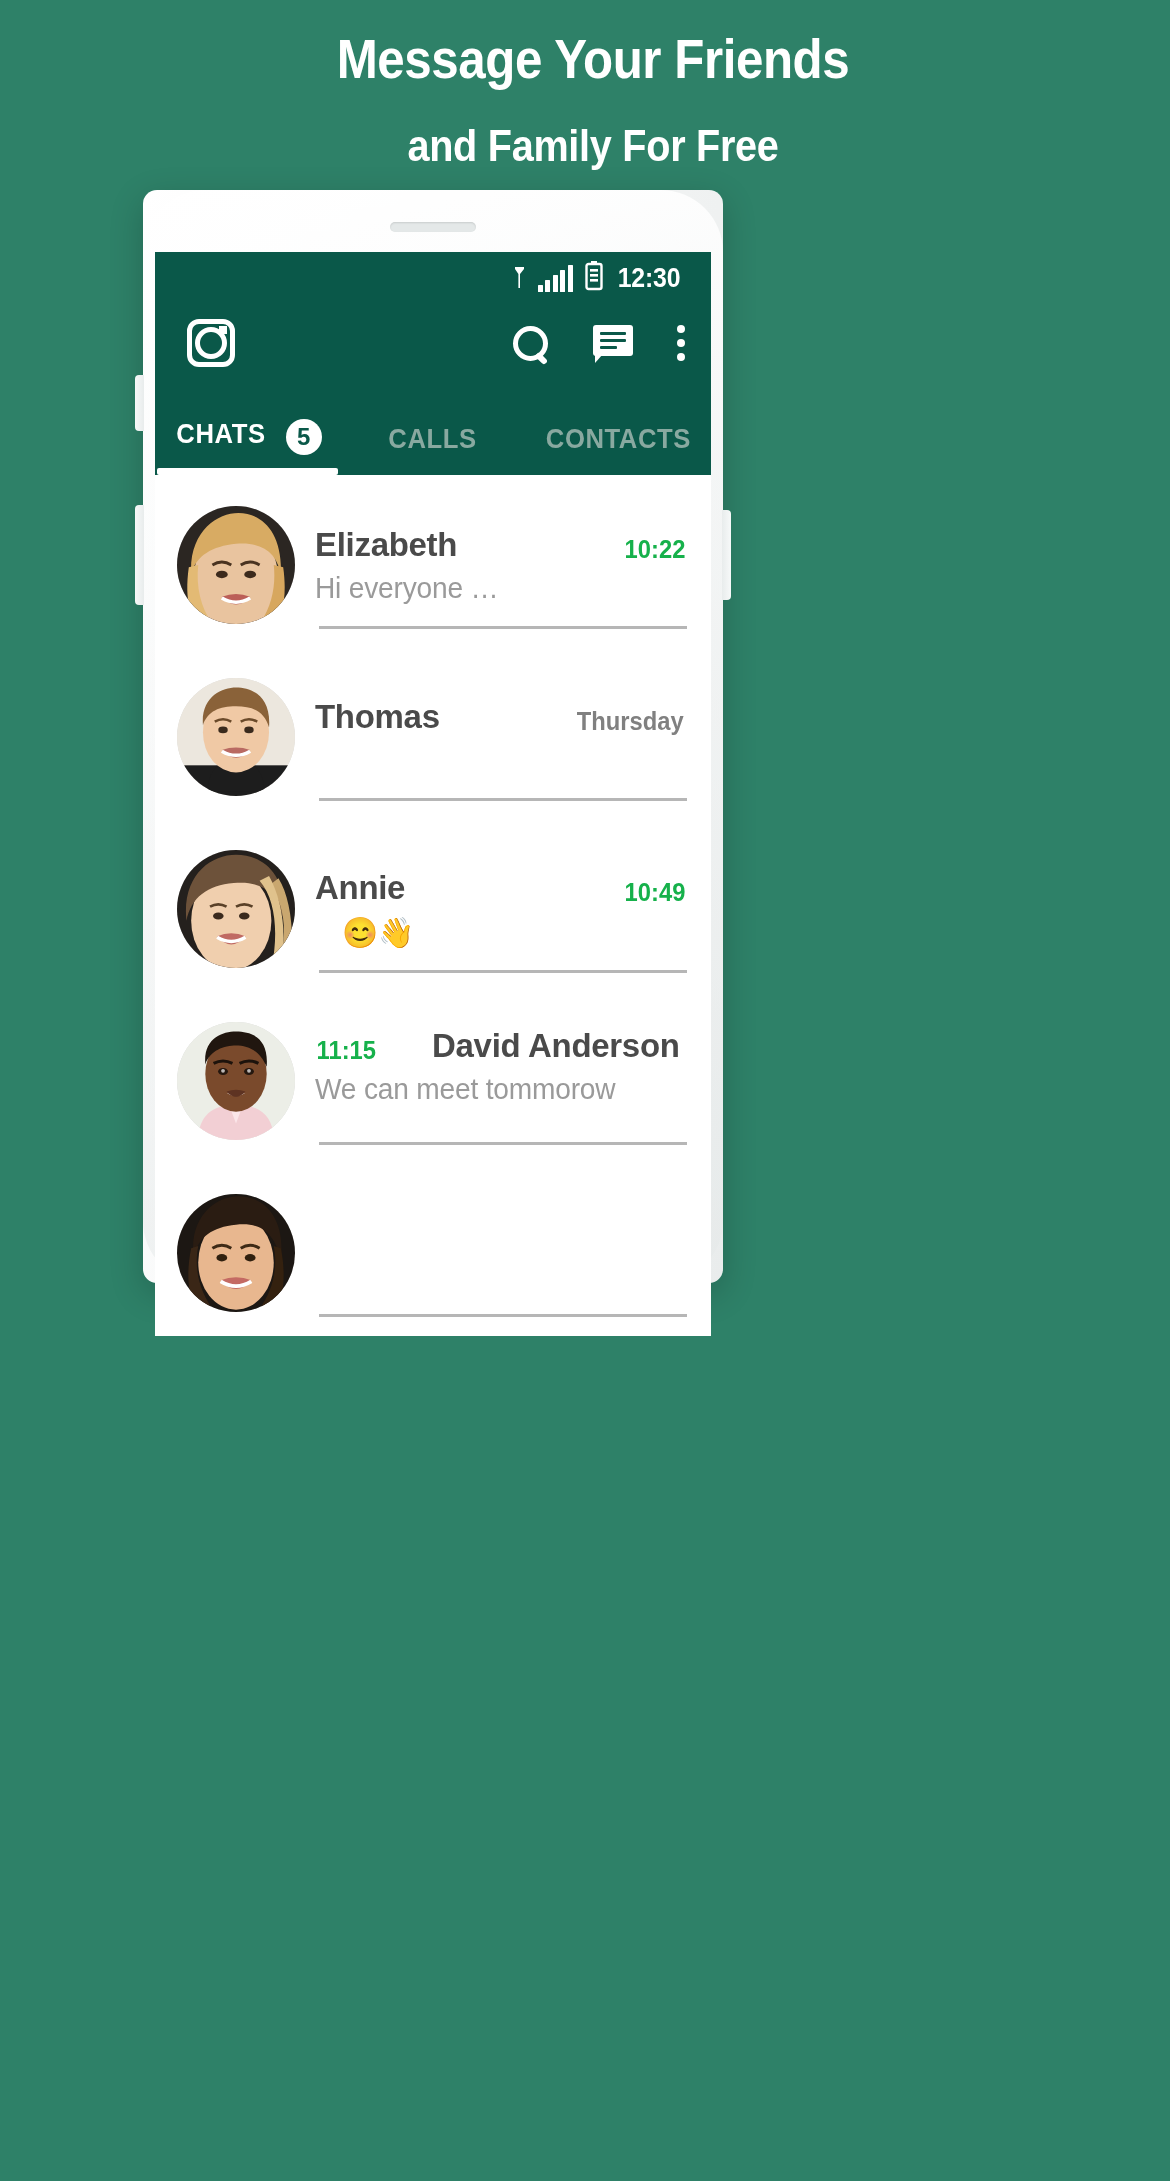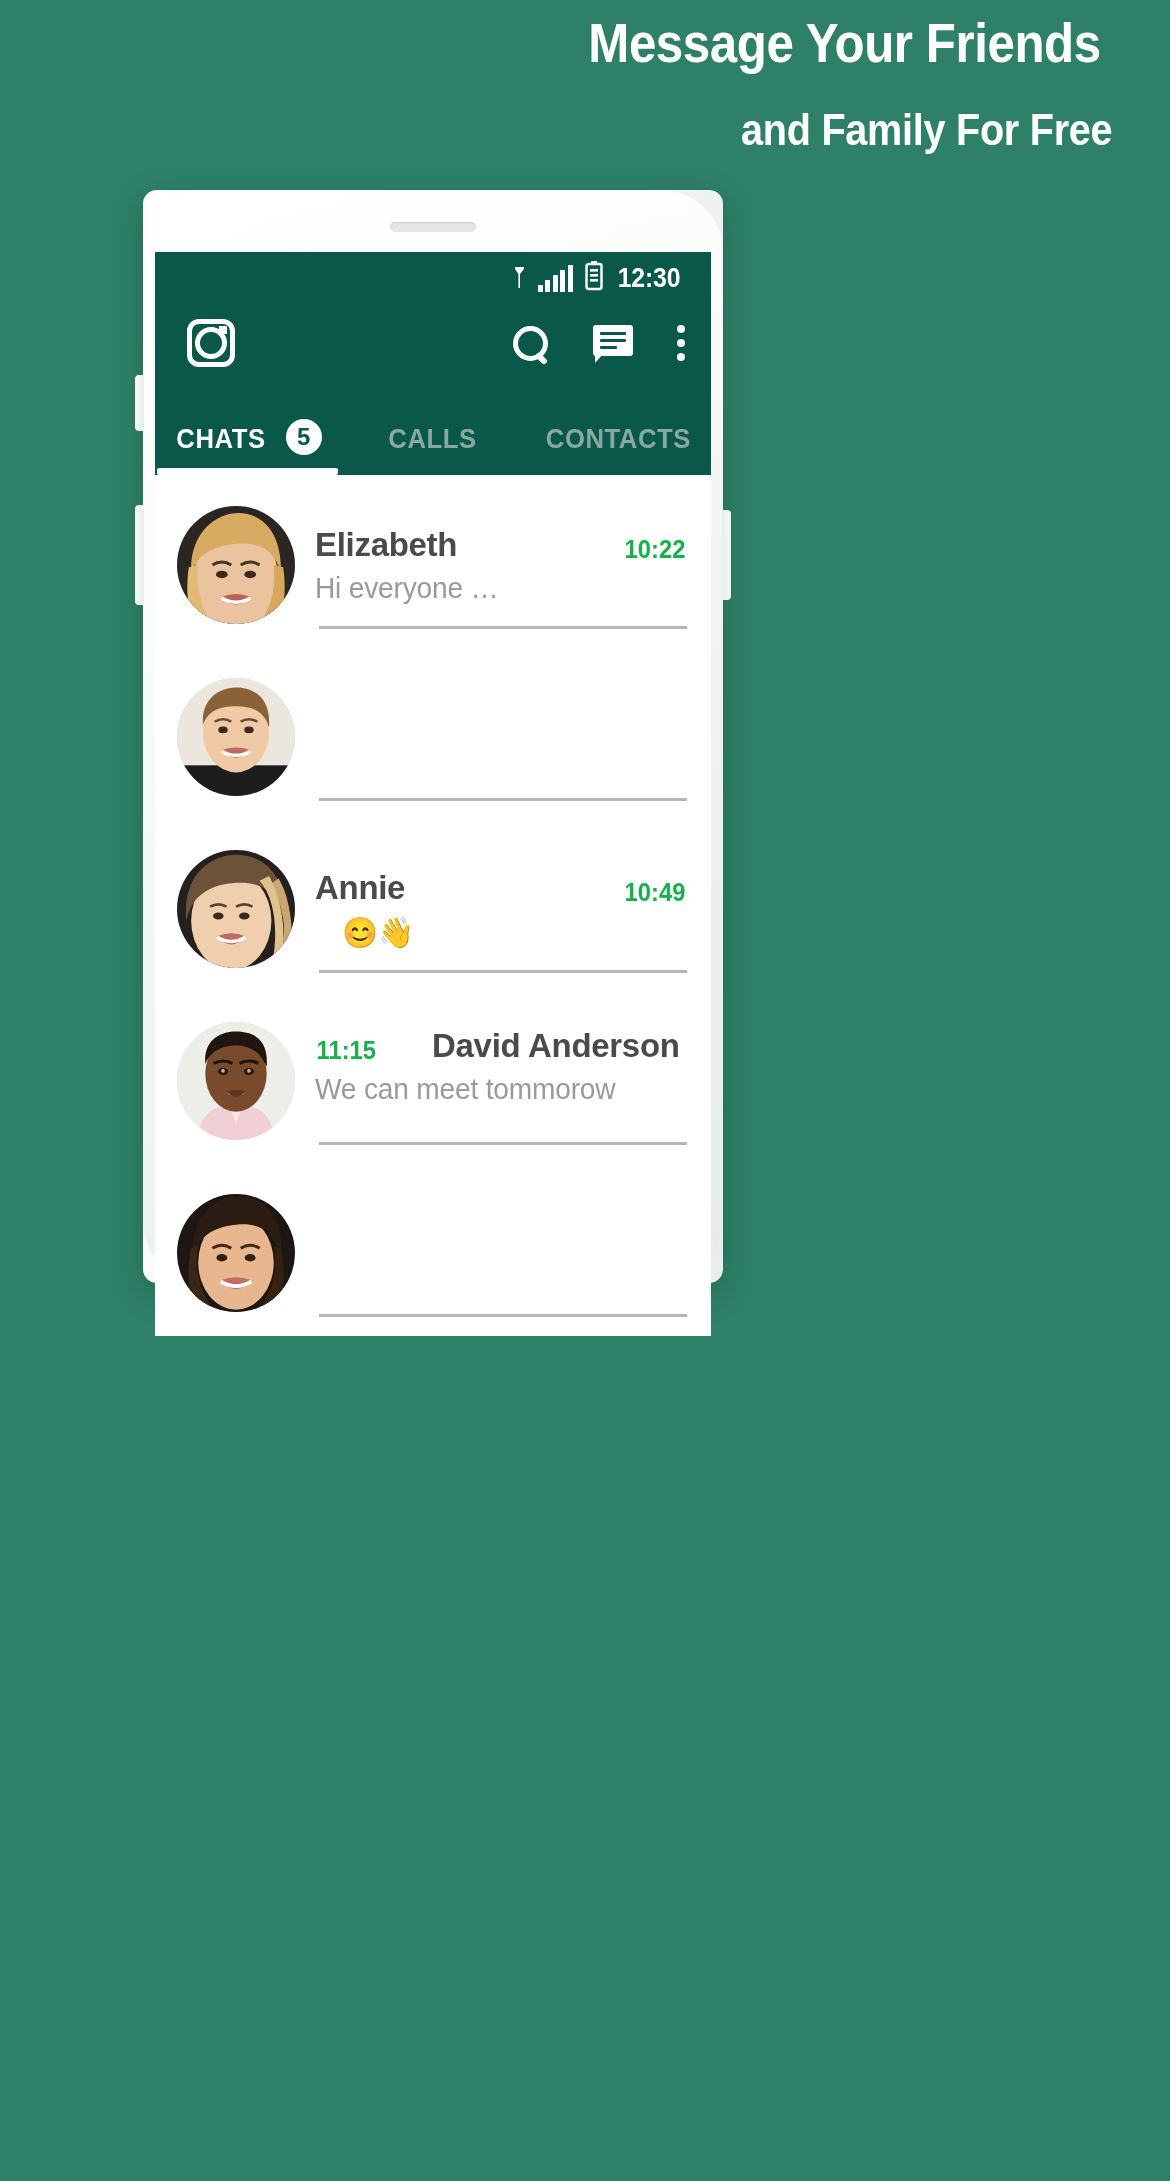--- a/index.html
+++ b/index.html
@@ -10,22 +10,22 @@
   body {
     background: #2E8168;
     font-family: "Liberation Sans", sans-serif;
     position: relative;
   }
 
   
   .promo {
     position: absolute;
     top: 0; left: 16px; right: 0;
-    text-align: right;
-    padding-top: 12px;
+    text-align: center;
+    padding-top: 28px;
   }
   .promo-line1 {
     color: #FFFFFF;
     font-size: 56px;
     font-weight: bold;
     letter-spacing: -0.5px;
     line-height: 1.12;
     transform: scaleX(0.88);
     white-space: nowrap;
   }
@@ -202,21 +202,21 @@
     align-items: flex-end;
     height: 89px;
     padding: 0 0 0 0;
   }
   .tab {
     flex: 1;
     text-align: center;
     padding-bottom: 20px;
     position: relative;
     display: flex;
-    align-items: flex-end;
+    align-items: flex-start;
     justify-content: center;
     gap: 18px;
   }
   .tab-label {
     font-size: 27px;
     font-weight: bold;
     letter-spacing: 0.6px;
     color: #89A9A0;
     transform: scaleX(0.95);
   }
@@ -435,20 +435,27 @@
             <path d="M22 40 C20 16 38 8 50 8 C64 8 80 16 78 42 C74 28 64 24 50 24 C36 24 26 28 22 40 Z" fill="#8a6239"></path>
             <ellipse cx="39" cy="44" rx="4" ry="2.8" fill="#3a2a1d"></ellipse>
             <ellipse cx="61" cy="44" rx="4" ry="2.8" fill="#3a2a1d"></ellipse>
             <path d="M32 37 Q39 33 46 37" stroke="#6b4a2a" stroke-width="2.2" fill="none"></path>
             <path d="M54 37 Q61 33 68 37" stroke="#6b4a2a" stroke-width="2.2" fill="none"></path>
             <path d="M38 62 Q50 72 62 62 Q50 66 38 62 Z" fill="#ffffff"></path>
             <path d="M38 61 Q50 57 62 61 Q50 74 38 61 Z" fill="#b96a62"></path>
             <path d="M38 62 Q50 69 62 62" stroke="#ffffff" stroke-width="3" fill="none"></path>
           </svg>
         </div>
+        <div class="row-body">
+          <div class="row-top">
+            <span class="chat-name">Thomas</span>
+            <span class="chat-time muted">Thursday</span>
+          </div>
+          <div class="chat-msg"></div>
+        </div>
         <div class="row-divider"></div>
       </div>
 
       <div class="chat-row">
         <div class="avatar">
           <svg viewBox="0 0 100 100" preserveAspectRatio="xMidYMid slice" aria-hidden="true">
             <rect width="100" height="100" fill="#24201d"></rect>
             <ellipse cx="46" cy="60" rx="34" ry="42" fill="#f0cfae"></ellipse>
             <path d="M8 60 C4 22 28 4 50 4 C74 4 94 22 90 58 C84 34 70 26 48 28 C26 30 12 40 8 60 Z" fill="#6d523a"></path>
             <path d="M78 30 C92 44 94 74 86 100 L96 100 C100 70 96 40 86 24 Z" fill="#c9a76f"></path>

